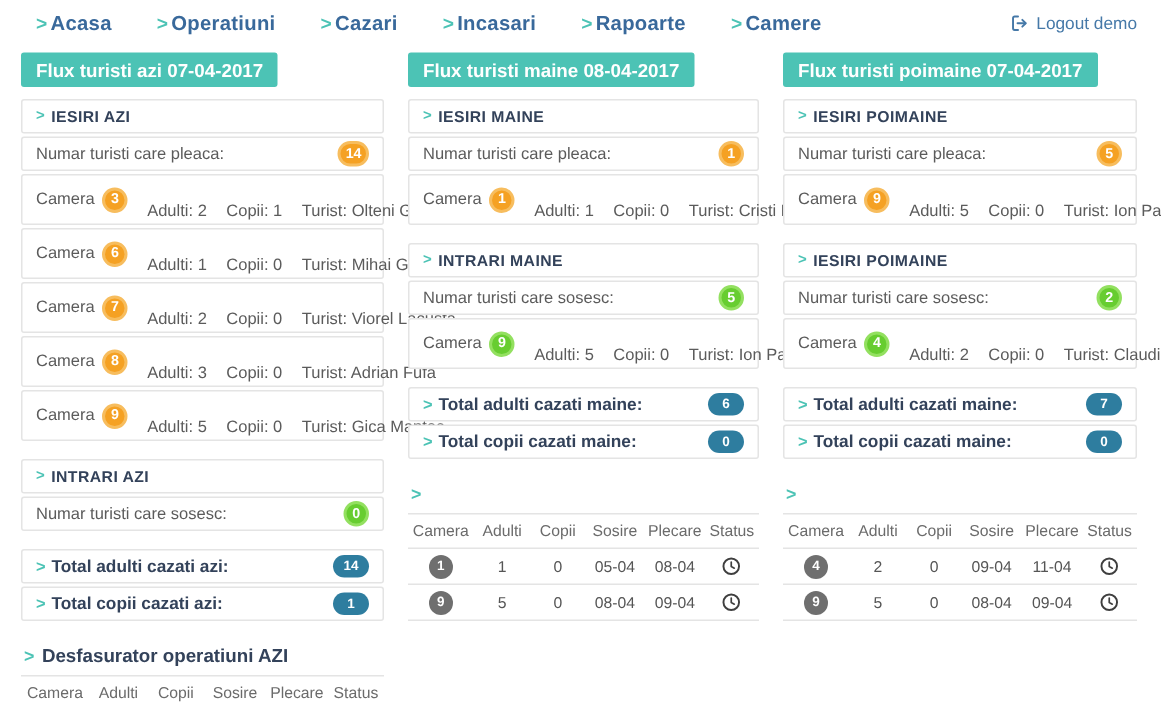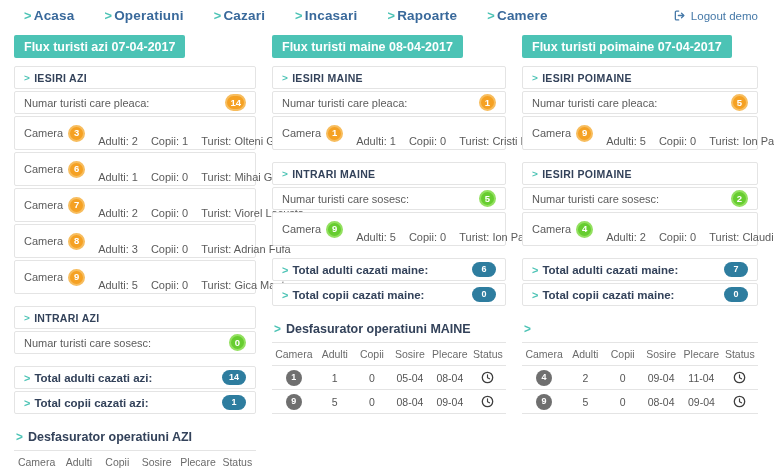--- a/index.html
+++ b/index.html
@@ -325,21 +325,20 @@
         <div class="row total-row">
             <span class="chev">&gt;</span>
             <span>Total copii cazati maine:</span>
             <span class="badge pill">0</span>
           </div>
       </div>
 
       <div class="group">
         <div class="sched-head">
           <span class="chev">&gt;</span>
-          <span>Desfasurator operatiuni MAINE</span>
         </div>
         <div class="sched-row sched-headrow">
           <span class="th">Camera</span>
           <span class="th">Adulti</span>
           <span class="th">Copii</span>
           <span class="th">Sosire</span>
           <span class="th">Plecare</span>
           <span class="th">Status</span>
         </div>
         <div>

